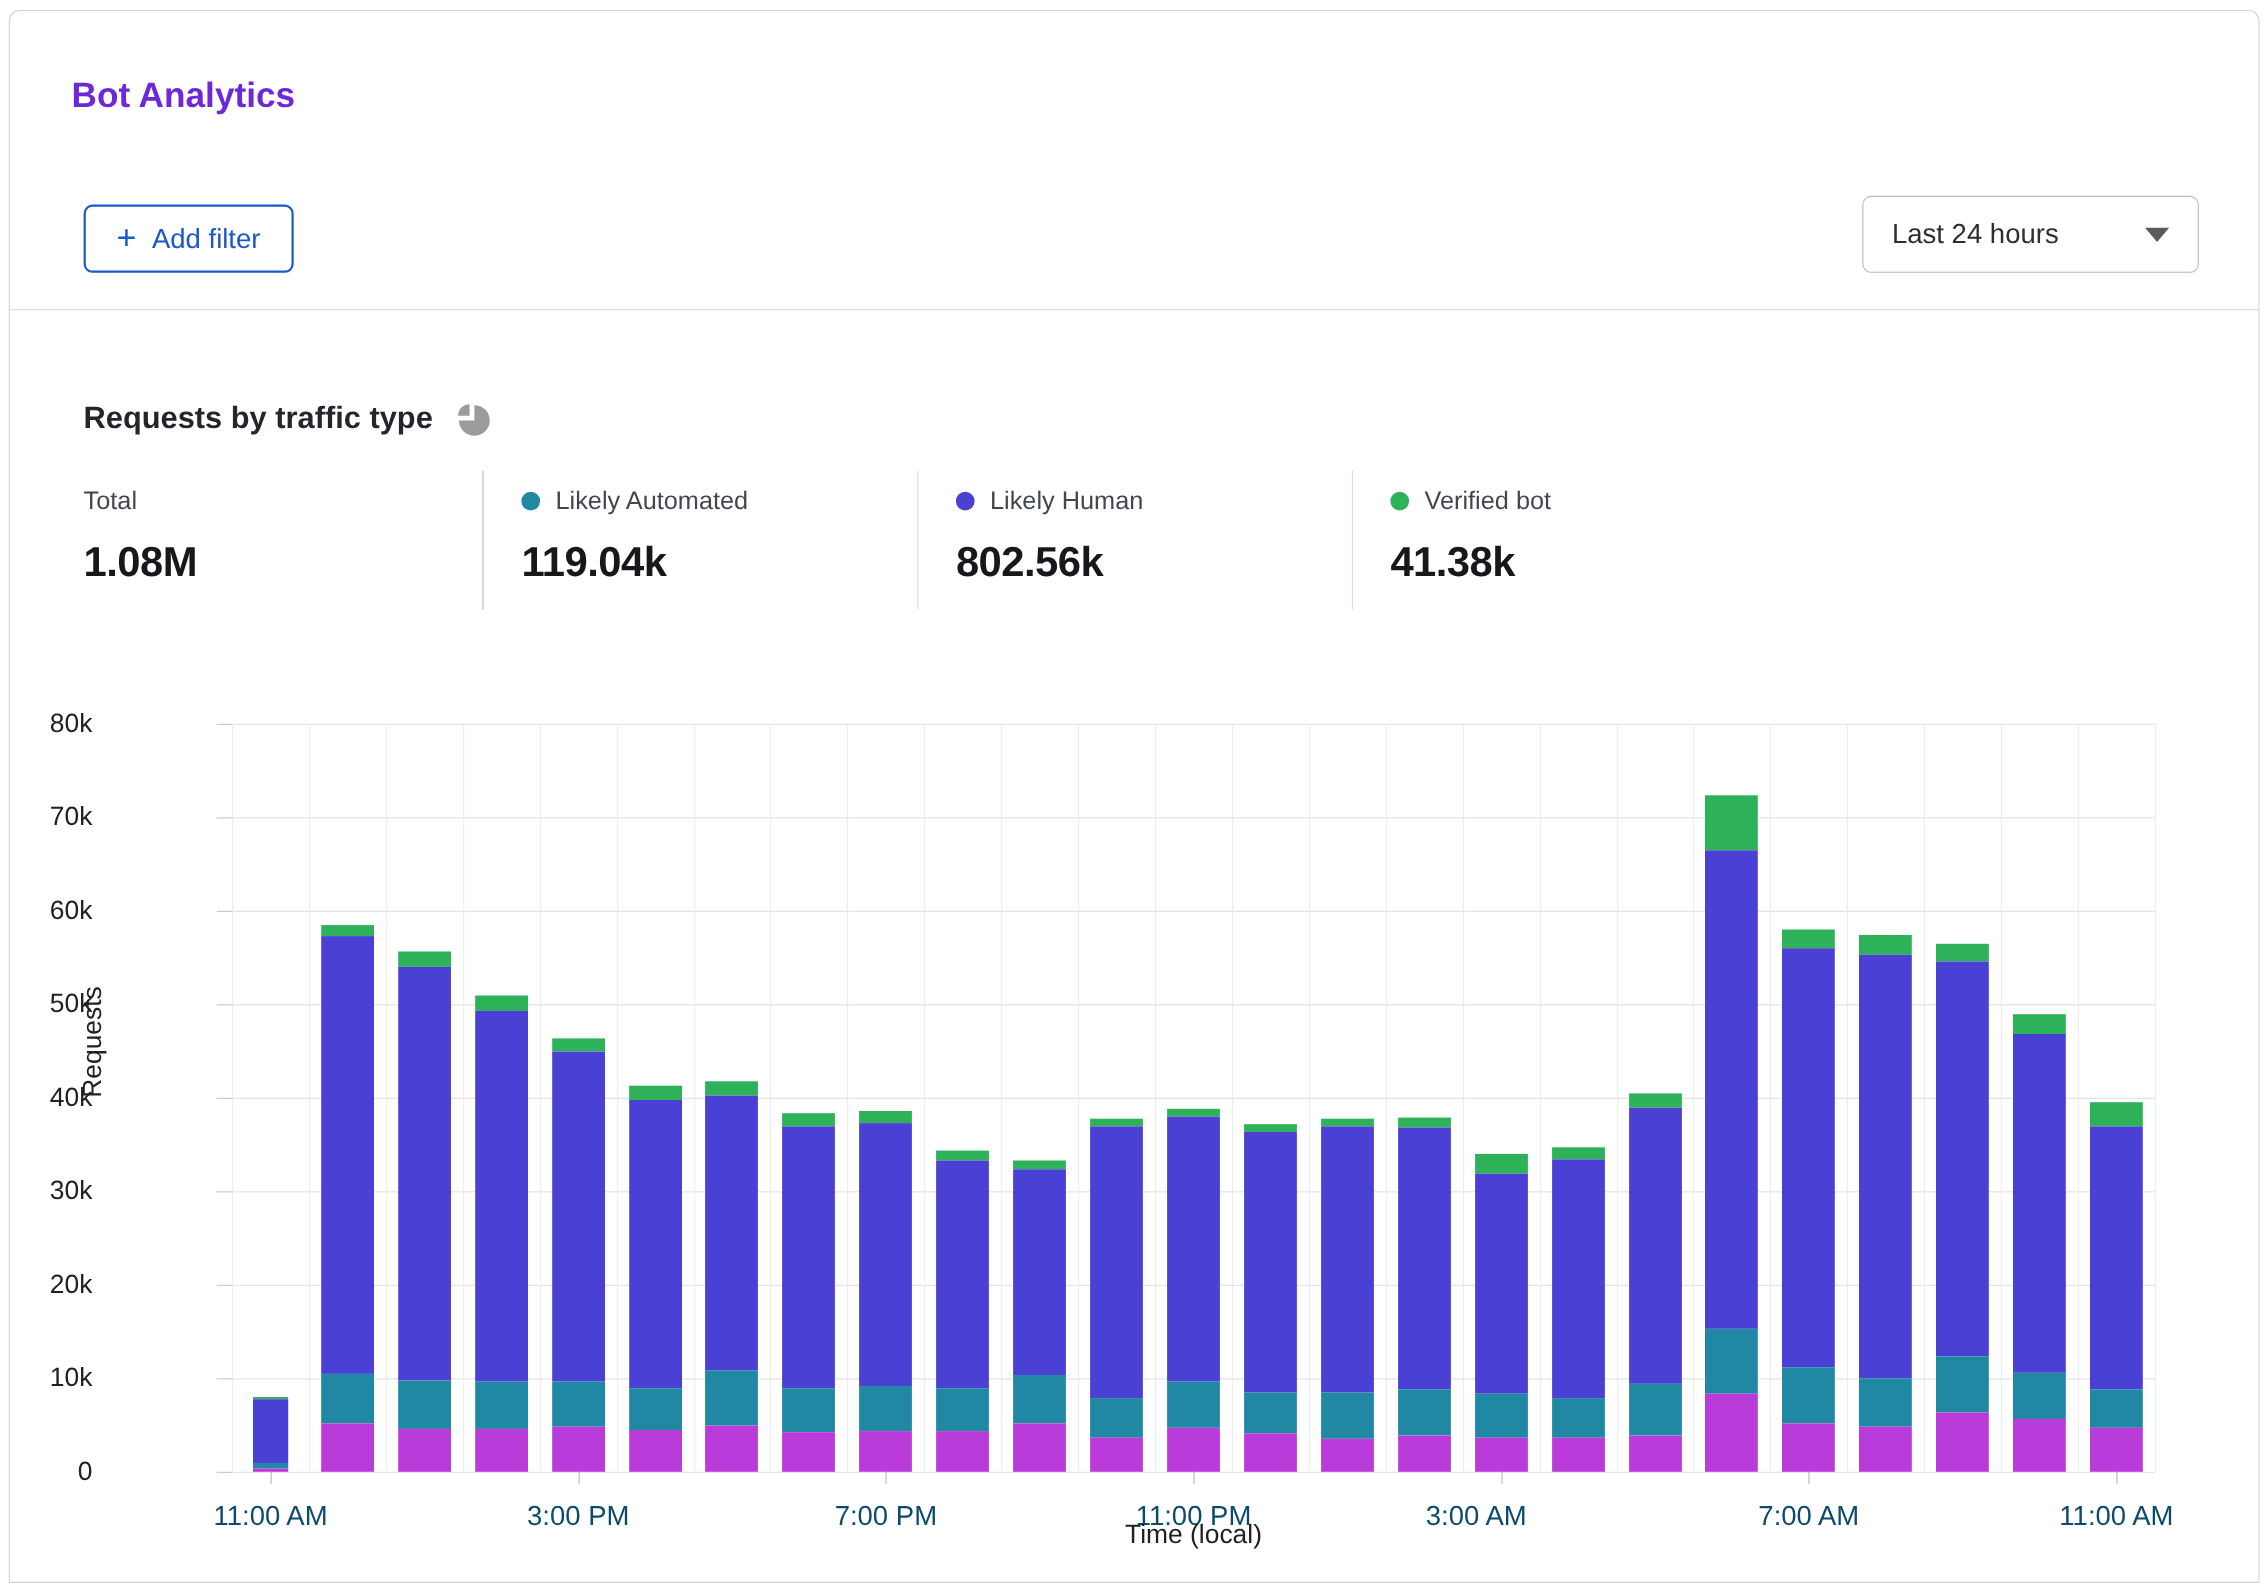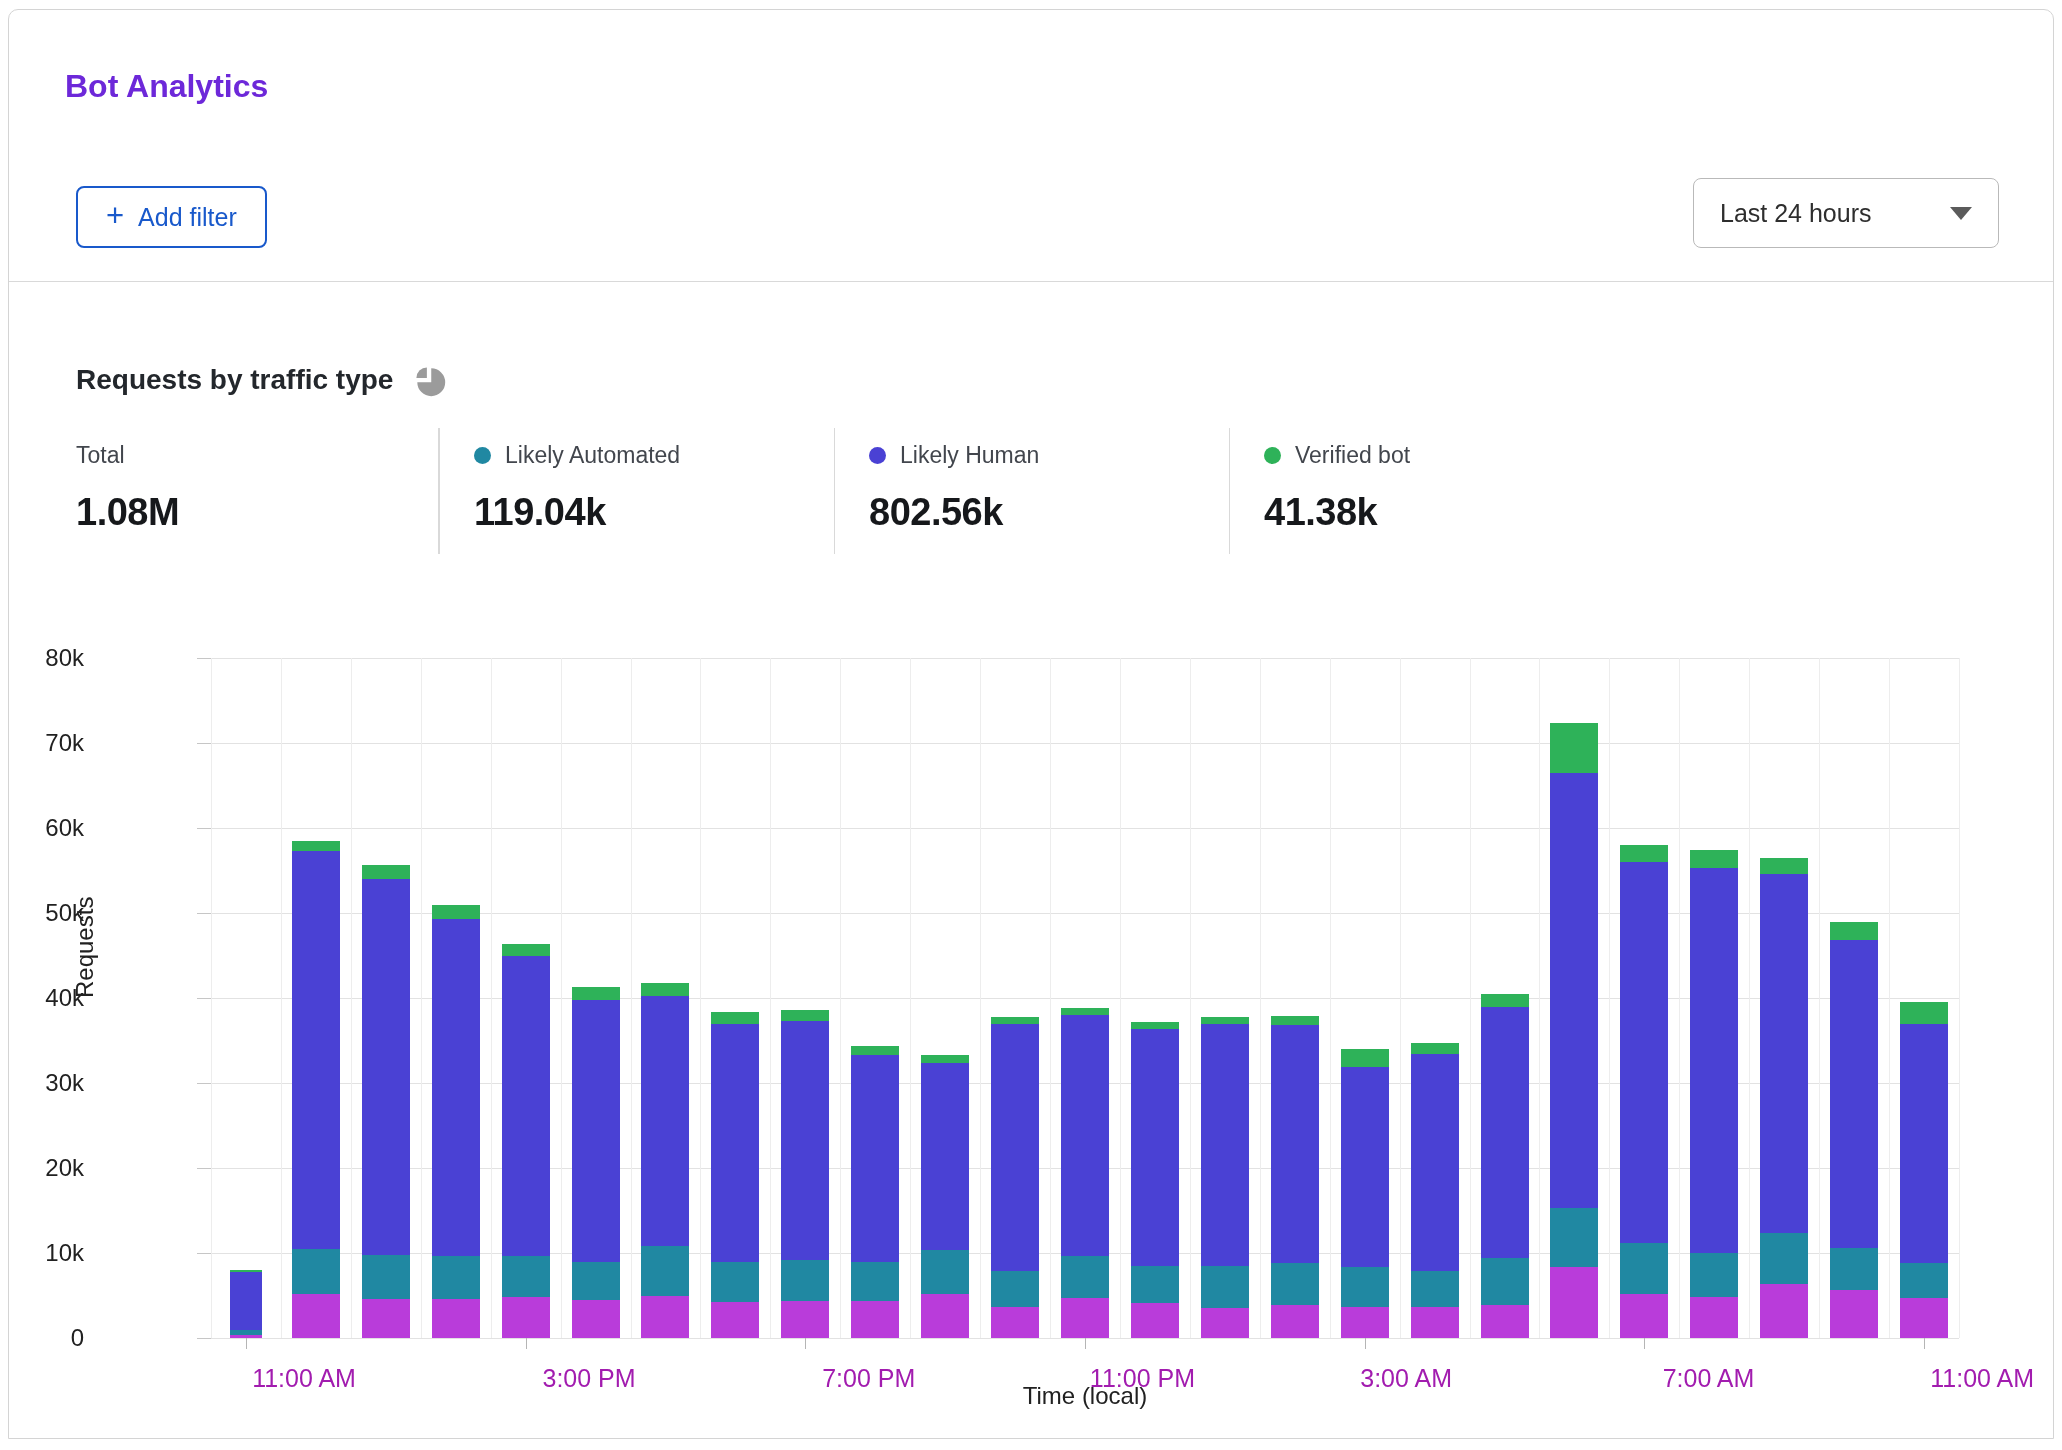--- a/index.html
+++ b/index.html
@@ -42,22 +42,22 @@
   .hgrid { position:absolute; left:0; width:100%; height:1px; background:#e2e2e2; }
   .vgrid { position:absolute; top:0; width:1px; height:100%; background:#ededed; }
   .ytick-dash { position:absolute; left:-14px; width:14px; height:1px; background:#c6c6c6; }
   .ylabel { position:absolute; right:1875px; width:120px; text-align:right; font-size:24px;
     color:#212121; transform:translateY(-50%); }
   .yaxis-title { position:absolute; left:62px; top:388px; font-size:24px; color:#212121;
     transform:rotate(-90deg); transform-origin:left top; }
   .bar { position:absolute; bottom:0; display:flex; flex-direction:column-reverse; }
   .seg { width:100%; }
   .xtick { position:absolute; top:680px; width:1px; height:11px; background:#b5b5b5; }
-  .xlabel { position:absolute; top:706px; width:220px; margin-left:-110px; text-align:right;
-    font-size:25px; color:#a21caf; }
+  .xlabel { position:absolute; top:706px; width:220px; margin-left:-110px; text-align:center;
+    font-size:25px; color:#0c4a6e; }
   .xaxis-title { position:absolute; left:202px; top:772px; width:1748px; text-align:center;
     font-size:24px; color:#212121; }
   .bottom-divider { position:absolute; left:0; top:1428px; width:100%; height:1px; background:#cfcfcf; }
 </style>
 </head>
 <body>
 
 <div class="card">
 
   <div class="page-title">Bot Analytics</div>

